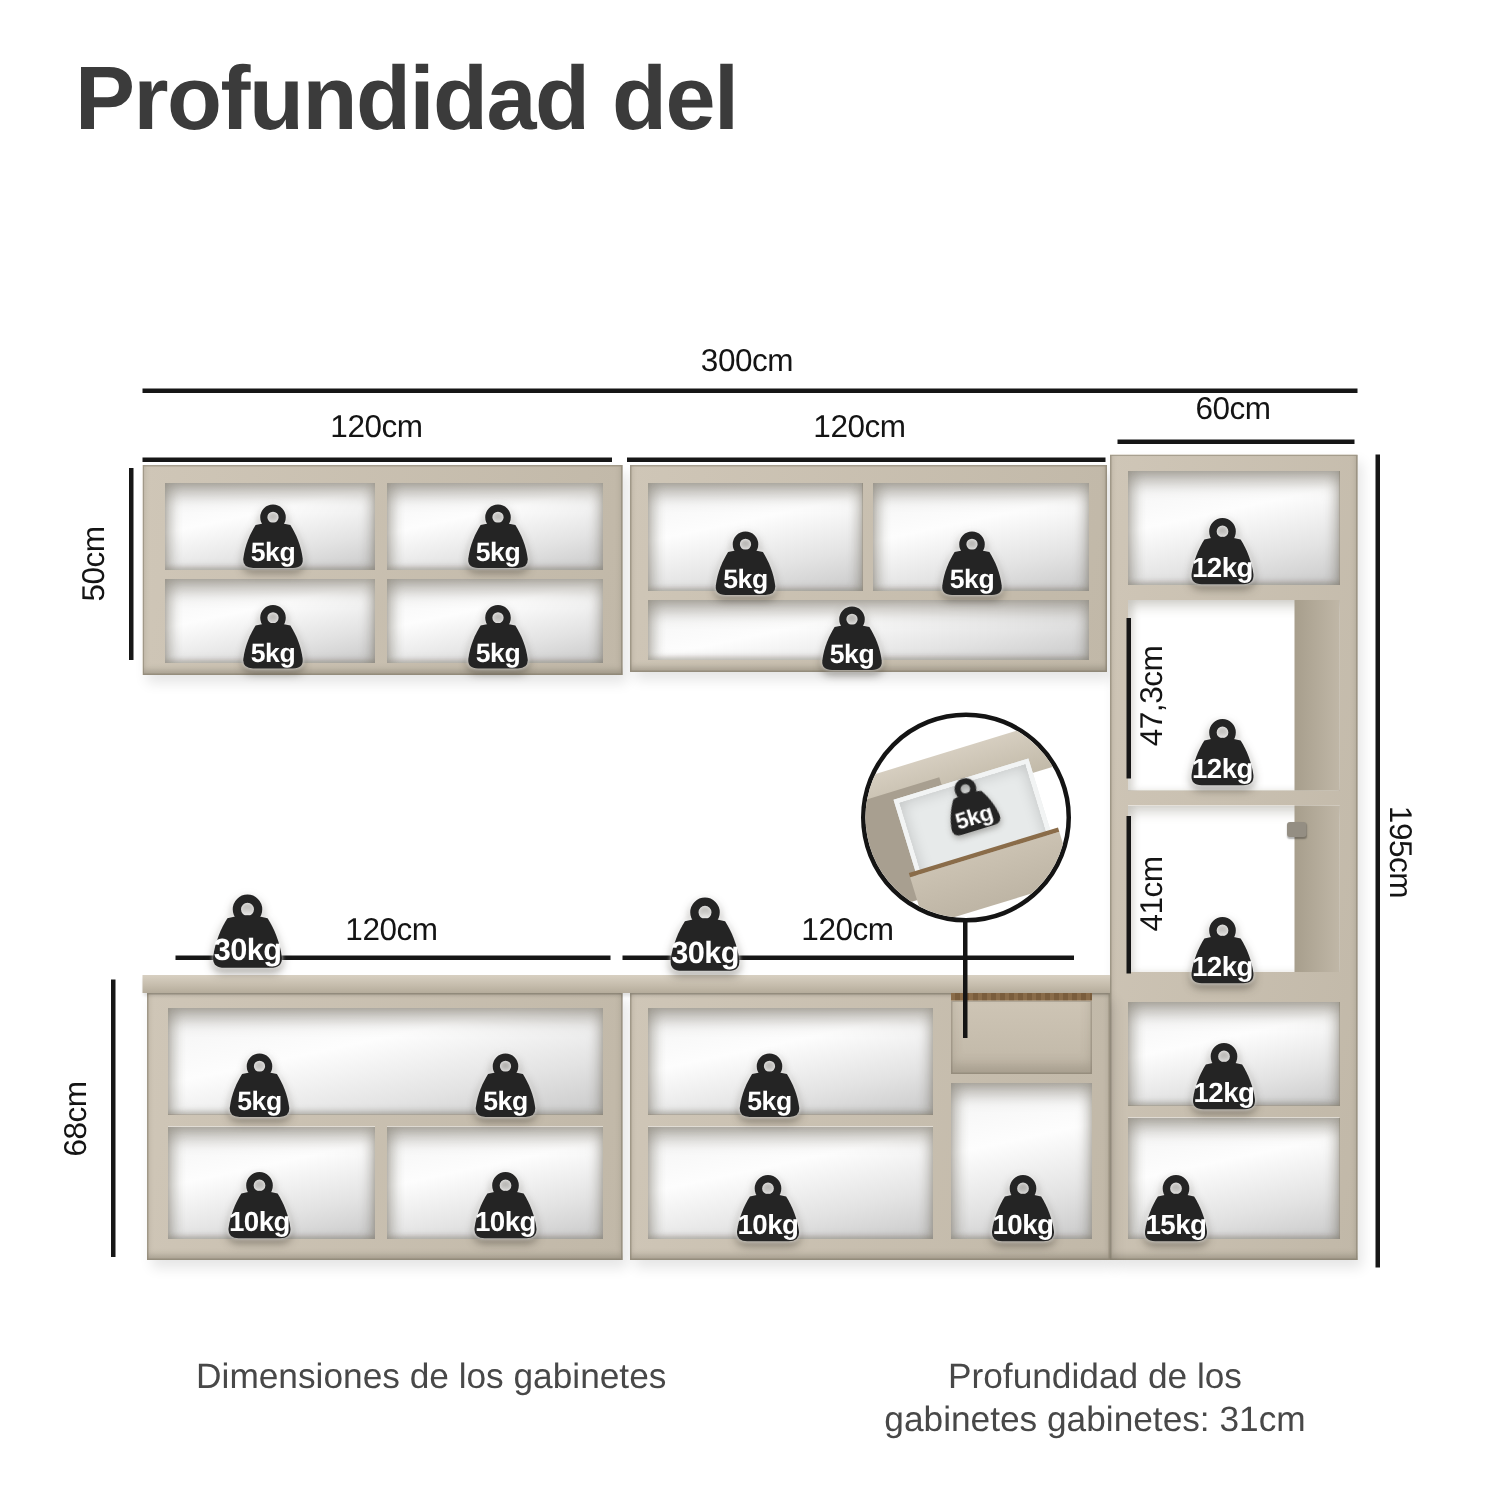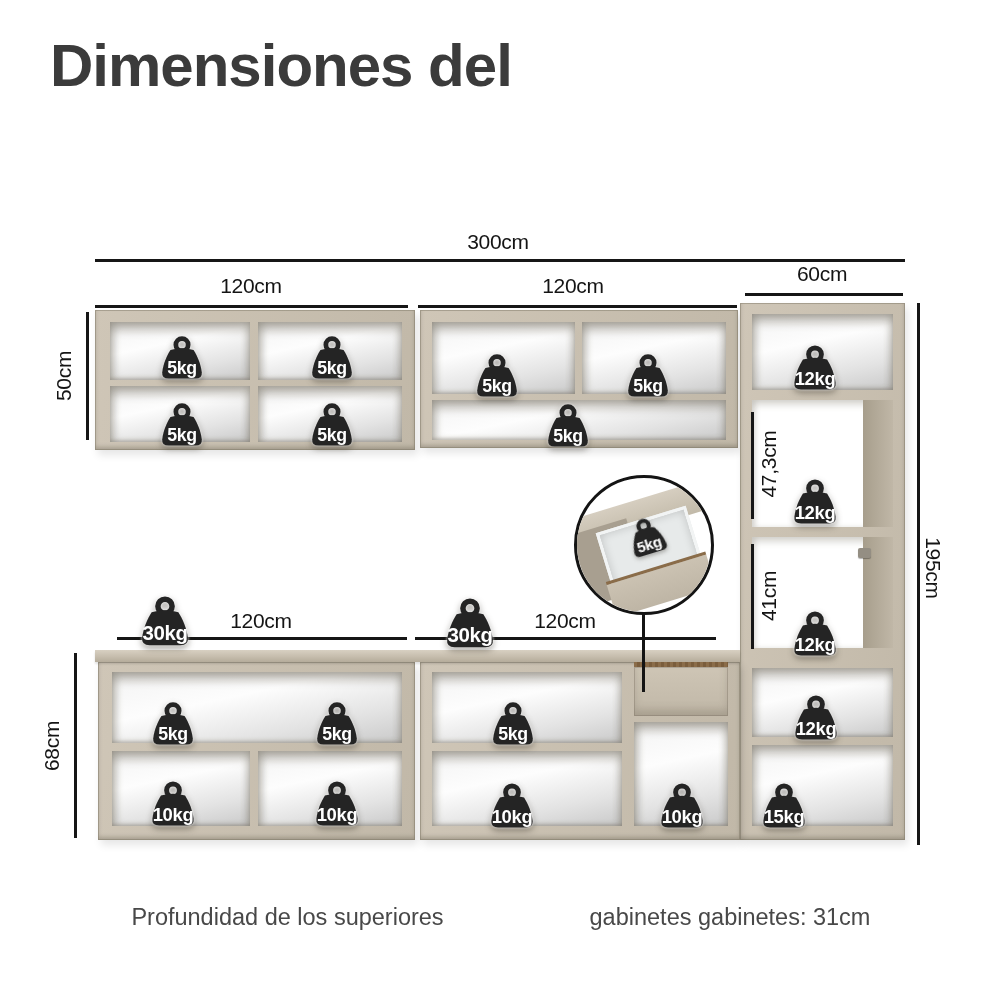--- a/index.html
+++ b/index.html
@@ -53,21 +53,21 @@
   .inset-weight svg{width:100%;height:100%;overflow:visible;display:block;}
   .inset-weight text{font-family:"Liberation Sans",sans-serif;}
   .caption{position:absolute;font-size:23.5px;line-height:1.22;color:#484848;text-align:center;z-index:5;}
 </style>
 </head>
 <body>
 
 <div id="stage">
 
   <div id="title">
-    <div>Dimensiones del</div>
+    <div>Profundidad del</div>
   </div>
 
   <div class="cab" style="left:95px;top:310px;width:320px;height:140px"></div>
   <div class="cell" style="left:110px;top:322px;width:140px;height:58px"></div>
   <div class="cell" style="left:258px;top:322px;width:144px;height:58px"></div>
   <div class="cell" style="left:110px;top:386px;width:140px;height:56px"></div>
   <div class="cell" style="left:258px;top:386px;width:144px;height:56px"></div>
 
   <div class="cab" style="left:420px;top:310px;width:318px;height:138px"></div>
   <div class="cell" style="left:432px;top:322px;width:143px;height:72px"></div>
@@ -284,19 +284,20 @@
   <div class="inset-weight" style="left: 48px; top: 40px; width: 44px; height: 38px; transform: rotate(-17deg);">
         <svg viewBox="0 0 76 66" xmlns="http://www.w3.org/2000/svg">
     <path fill-rule="evenodd" fill="#242424" d="M25.5 13a12.5 12.5 0 1 0 25 0a12.5 12.5 0 1 0 -25 0 M32.5 13a5.5 5.5 0 1 0 11 0a5.5 5.5 0 1 0 -11 0"></path>
     <path fill="#242424" d="M21 20.5 Q38 15.5 55 20.5 C60.5 29 65.5 41 67 53 Q68 62.5 57.5 62.5 L18.5 62.5 Q8 62.5 9 53 C10.5 41 15.5 29 21 20.5 Z"></path>
     <text x="38" y="56" text-anchor="middle" font-size="26" font-weight="700" fill="#ffffff" letter-spacing="-0.5">5kg</text>
   </svg>
       </div>
     </div>
 
   <div class="caption" style="left:95px;top:903px;width:385px">
-    <div>Profundidad de los superiores</div>
+    <div>Dimensiones de los gabinetes</div>
   </div>
   <div class="caption" style="left:555px;top:903px;width:350px">
+    <div>Profundidad de los</div>
     <div>gabinetes gabinetes: 31cm</div>
   </div>
 
 </div>
 
 </body></html>

